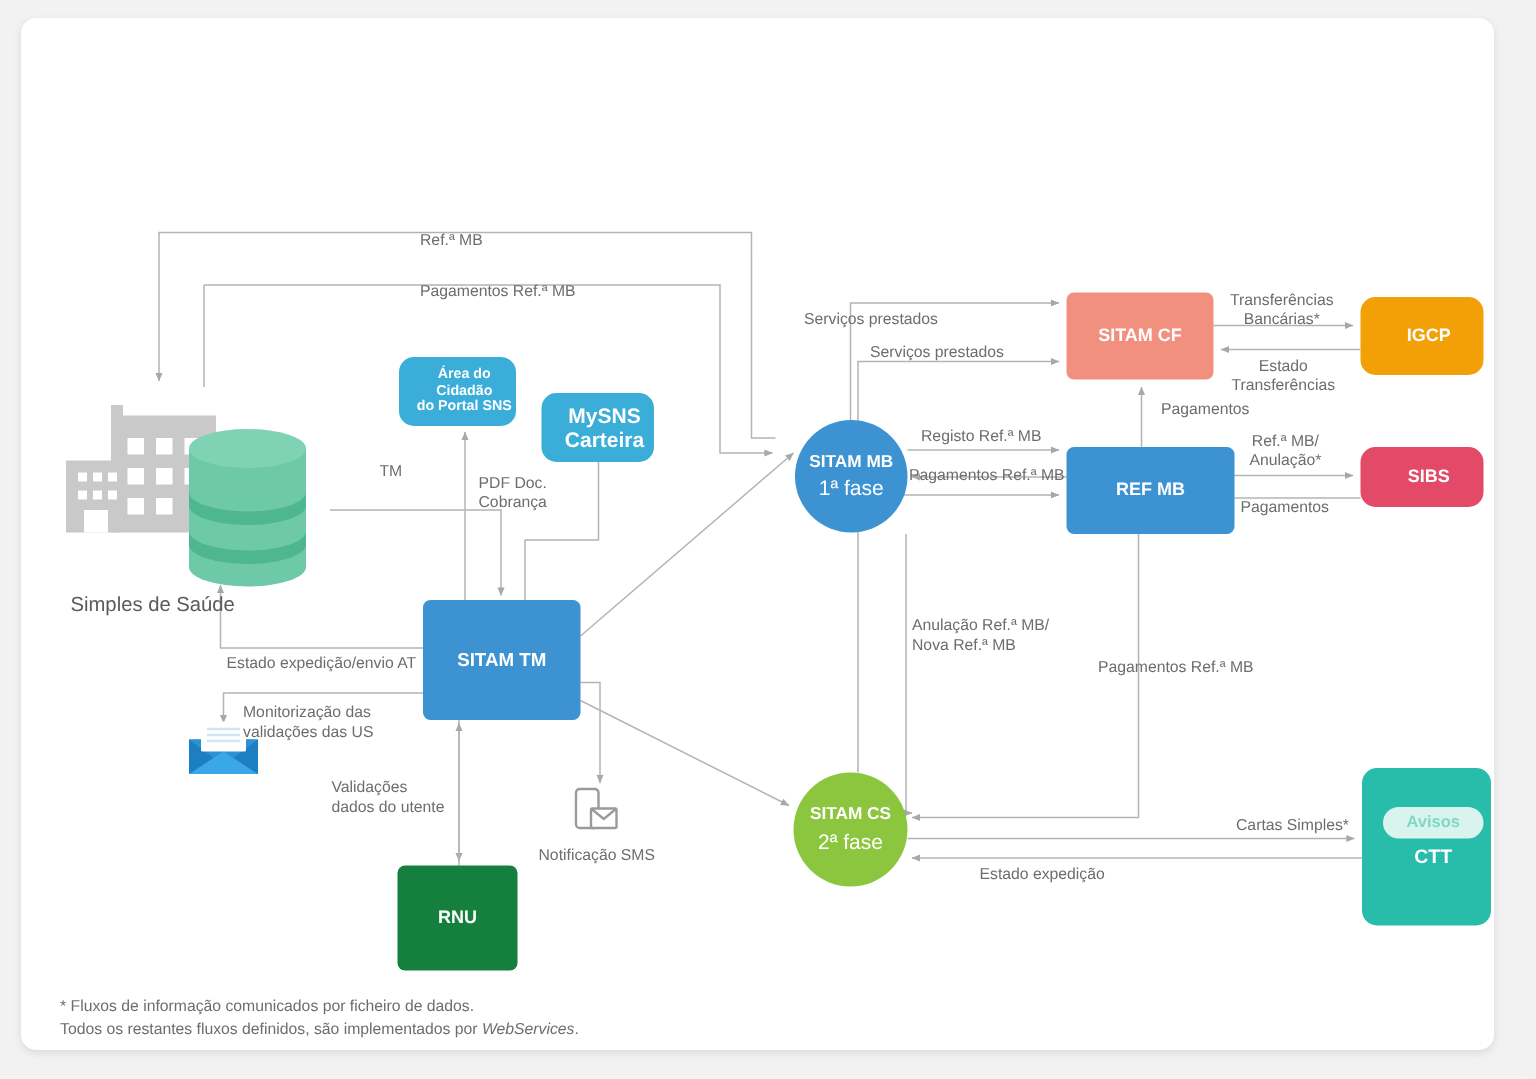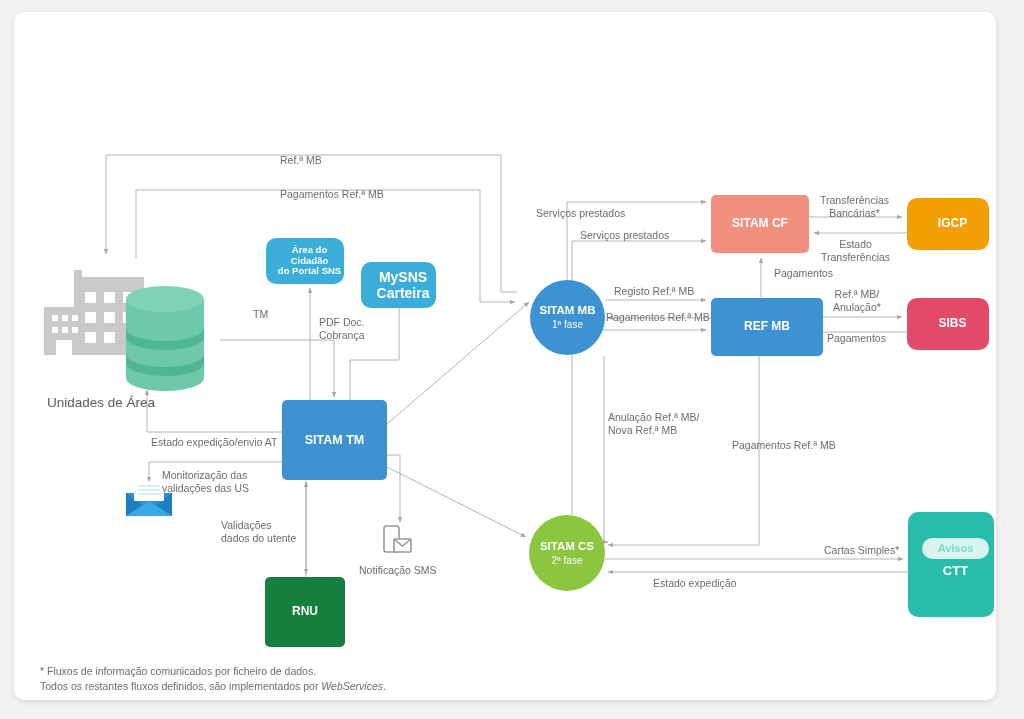--- a/index.html
+++ b/index.html
@@ -16,21 +16,21 @@
     width:982px;height:688px;
     background:#ffffff;
     border-radius:10px;
     box-shadow:0 2px 6px rgba(0,0,0,0.10);
     overflow:hidden;
   }
   #svglayer{position:absolute;left:0;top:0;width:982px;height:688px;}
   .node{position:absolute;box-sizing:border-box;display:flex;flex-direction:column;
         align-items:center;justify-content:center;text-align:center;color:#fff;
         font-weight:bold;line-height:1.15;}
-  .node .sub{font-weight:normal;font-size:10px;margin-top:2px;text-align:right;}
+  .node .sub{font-weight:normal;font-size:14px;margin-top:2px;text-align:right;}
   .rect{border-radius:5px;}
   .round{border-radius:10px;padding-left:9px;}
   .circle{border-radius:50%;}
   .edgelabel{position:absolute;color:#6d6d6d;font-size:10.5px;line-height:1.25;white-space:pre-line;}
   .edgelabel.c{text-align:center;}
   .edgelabel.l{text-align:left;}
   .plainlabel{position:absolute;color:#5a5a5a;}
   #footnote{position:absolute;left:26px;top:652px;color:#6d6d6d;font-size:10.5px;line-height:1.45;}
   #footnote em{font-style:italic;}
 </style>
@@ -183,32 +183,32 @@
     </div>
 
     <div class="node rect" style="left:697px;top:286px;width:112px;height:58px;background:#3d93d1;font-size:12px;">
       <span>REF MB</span>
     </div>
 
     <div class="node round" style="left:893px;top:186px;width:82px;height:52px;background:#f3a007;font-size:12px;">
       <span>IGCP</span>
     </div>
 
-    <div class="node round" style="left:893px;top:286px;width:82px;height:52px;background:#e24a68;font-size:12px;">
+    <div class="node round" style="left:893px;top:286px;width:82px;height:40px;background:#e24a68;font-size:12px;">
       <span>SIBS</span>
     </div>
 
     <div class="node round" style="left:894px;top:500px;width:86px;height:105px;background:#27bdaa;font-size:13px;
                 justify-content:flex-start;padding-top:26px;">
       <span style="background:#d9f4ef;color:#7dd8c8;border-radius:11px;padding:4px 16px;
                    font-size:11px;font-weight:bold;">Avisos</span>
       <span style="margin-top:5px;">CTT</span>
     </div>
 
-    <div class="plainlabel" style="left:33px;top:383px;font-size:13.5px;color:#5a5a5a;">Unidades de Área</div>
+    <div class="plainlabel" style="left:33px;top:383px;font-size:13.5px;color:#5a5a5a;">Simples de Saúde</div>
 
     <div class="plainlabel" style="left:345px;top:552px;font-size:10.5px;color:#6d6d6d;">Notificação SMS</div>
 
     <div class="edgelabel l" style="left:266px;top:142px;">Ref.ª MB</div>
     <div class="edgelabel l" style="left:266px;top:176px;">Pagamentos Ref.ª MB</div>
     <div class="edgelabel l" style="left:239px;top:296px;">TM</div>
     <div class="edgelabel l" style="left:305px;top:304px;">PDF Doc.
 Cobrança</div>
     <div class="edgelabel l" style="left:522px;top:195px;">Serviços prestados</div>
     <div class="edgelabel l" style="left:566px;top:217px;">Serviços prestados</div>

